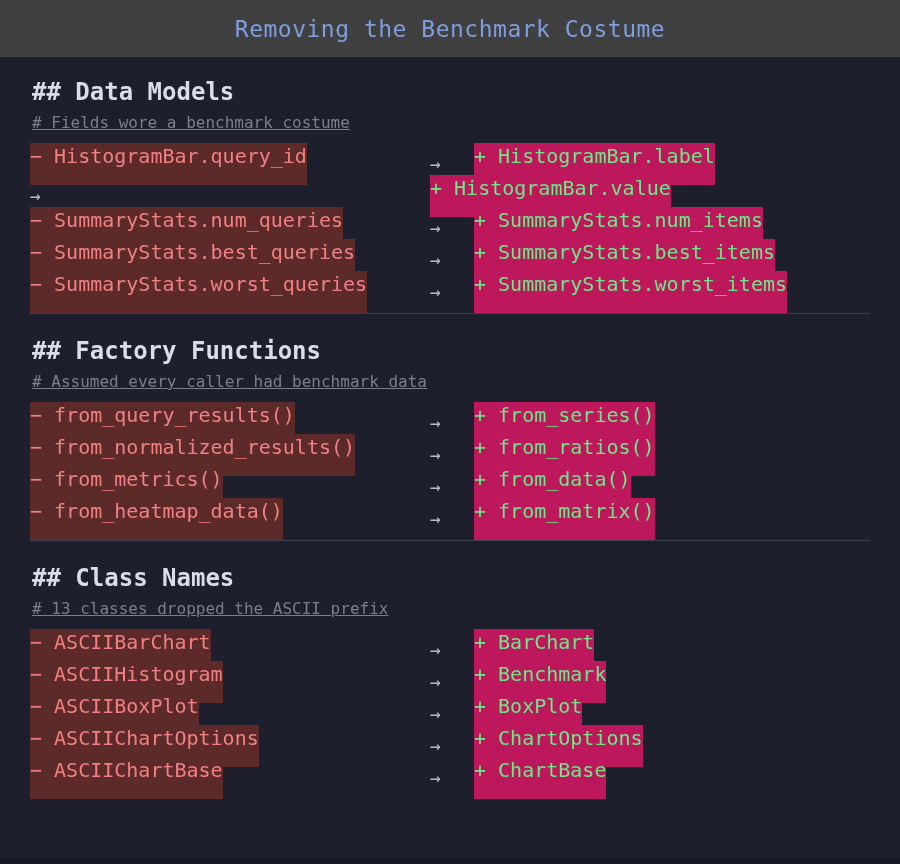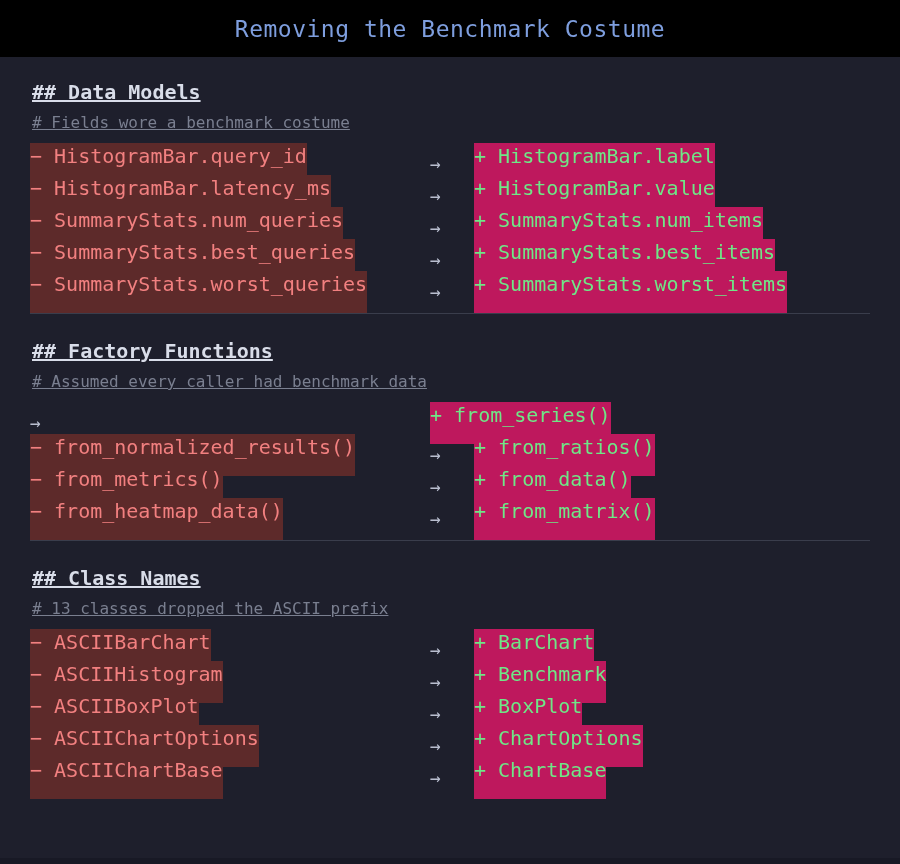--- a/index.html
+++ b/index.html
@@ -6,42 +6,41 @@
   html, body { width: 900px; height: 864px; }
   body {
     background: #1e1f2c;
     font-family: "DejaVu Sans Mono", monospace;
     position: relative;
     overflow: hidden;
   }
   .header {
     width: 900px;
     height: 57px;
-    background: #000000;
+    background: #404040;
     display: flex;
     align-items: center;
     justify-content: center;
   }
   .title {
     color: #7e9ede;
     font-size: 23px;
     letter-spacing: 0.5px;
   }
   .section .divider {
     height: 1px;
     background: #3a3d4c;
     margin: 16px 30px 0 30px;
   }
   .section h2 {
-    font-size: 20px;
+    font-size: 24px;
     font-weight: bold;
     line-height: 24px;
     color: #d9dde9;
     margin: 25px 30px 0 32px;
-    text-decoration: underline;
   }
   .section.first h2 { margin-top: 23px; }
   .section .subtitle {
     font-size: 16px;
     line-height: 20px;
     color: #7a7f90;
     margin: 9px 30px 0 32px;
     text-decoration: underline;
   }
   .rows { margin-top: 10px; padding-left: 30px; }
@@ -86,21 +85,20 @@
 <div class="section first">
   <h2>## Data Models</h2>
   <div class="subtitle"># Fields wore a benchmark costume</div>
   <div class="rows">
     <div class="row">
       <span class="chip removed"><span class="sign">−</span><span>HistogramBar.query_id</span></span>
       <span class="arrow">→</span>
       <span class="chip added"><span class="sign">+</span><span>HistogramBar.label</span></span>
     </div>
     <div class="row">
-      <span class="chip removed"><span class="sign">−</span><span>HistogramBar.latency_ms</span></span>
       <span class="arrow">→</span>
       <span class="chip added"><span class="sign">+</span><span>HistogramBar.value</span></span>
     </div>
     <div class="row">
       <span class="chip removed"><span class="sign">−</span><span>SummaryStats.num_queries</span></span>
       <span class="arrow">→</span>
       <span class="chip added"><span class="sign">+</span><span>SummaryStats.num_items</span></span>
     </div>
     <div class="row">
       <span class="chip removed"><span class="sign">−</span><span>SummaryStats.best_queries</span></span>
@@ -114,20 +112,21 @@
     </div>
   </div>
 </div>
 
 <div class="section">
   <div class="divider"></div>
   <h2>## Factory Functions</h2>
   <div class="subtitle"># Assumed every caller had benchmark data</div>
   <div class="rows">
     <div class="row">
+      <span class="chip removed"><span class="sign">−</span><span>from_query_results()</span></span>
       <span class="arrow">→</span>
       <span class="chip added"><span class="sign">+</span><span>from_series()</span></span>
     </div>
     <div class="row">
       <span class="chip removed"><span class="sign">−</span><span>from_normalized_results()</span></span>
       <span class="arrow">→</span>
       <span class="chip added"><span class="sign">+</span><span>from_ratios()</span></span>
     </div>
     <div class="row">
       <span class="chip removed"><span class="sign">−</span><span>from_metrics()</span></span>

